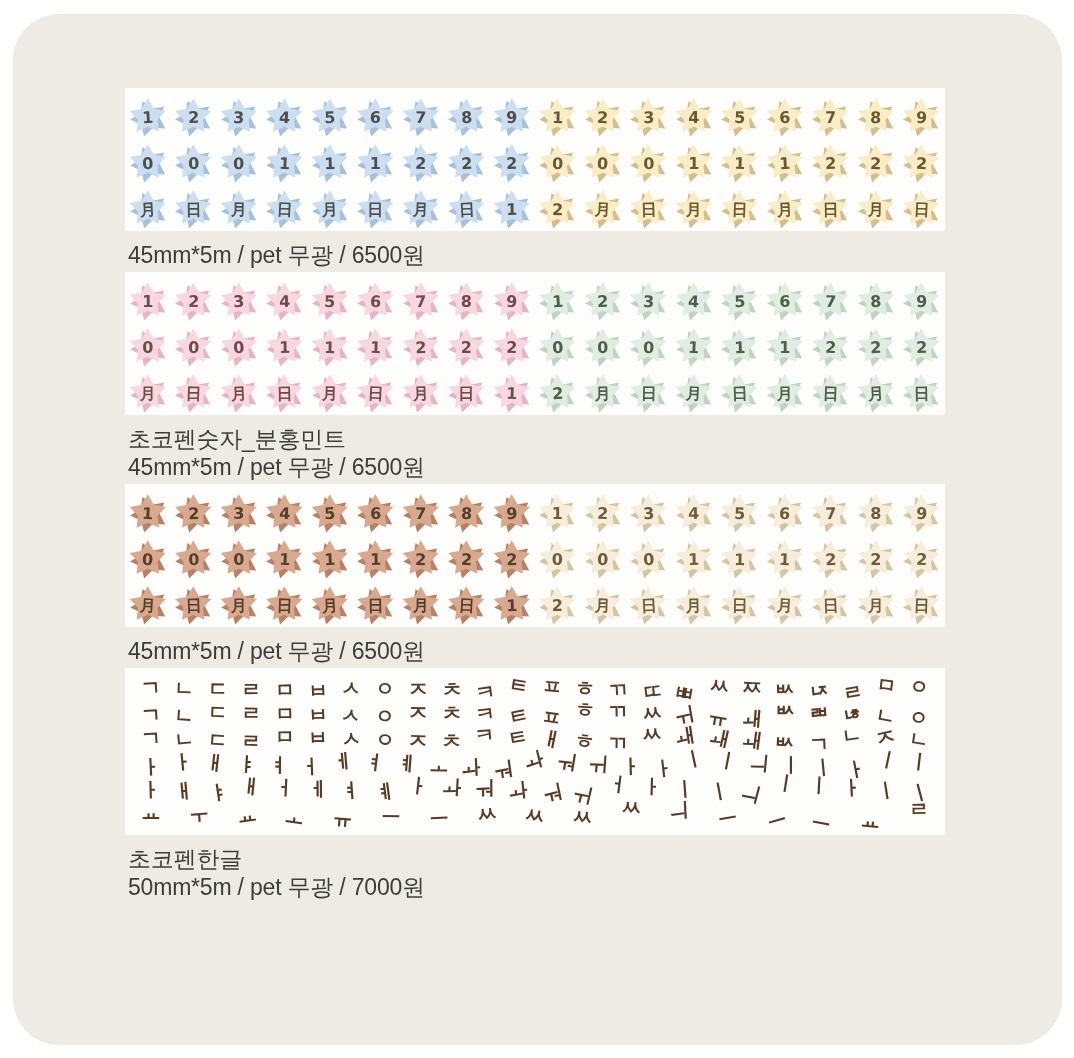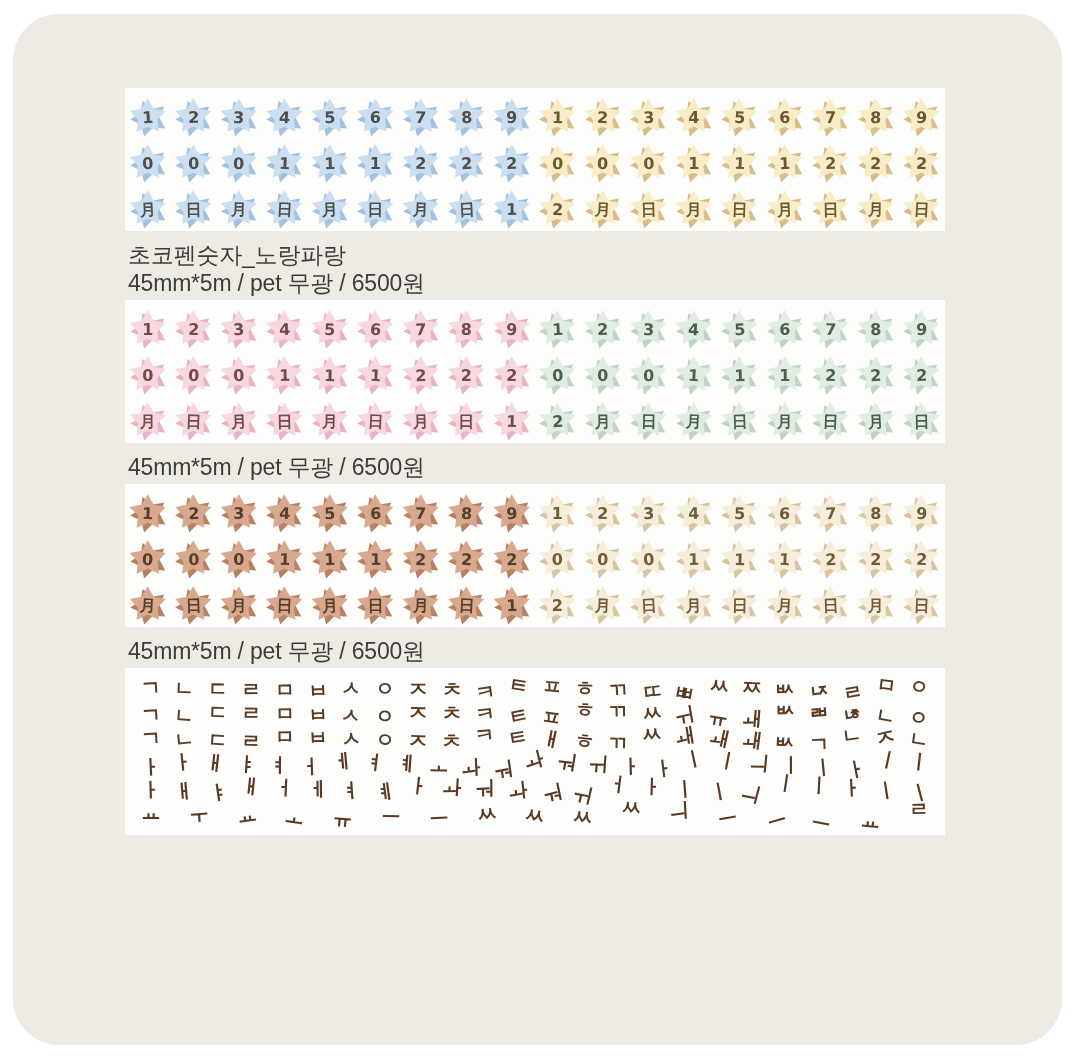--- a/index.html
+++ b/index.html
@@ -326,21 +326,20 @@
                 <span class="glyph">月</span>
               </div>
               <div class="cell" style="--fill: #f8edc7; --shadow: #d8bd89; --ink: #6a5830; --jr: 3deg;">
                 <span class="star back"></span>
                 <span class="star front"></span>
                 <span class="glyph">日</span>
               </div>
             </div>
           </div>
     <div class="caption">
-      <div class="title">초코펜숫자_노랑파랑</div>
       <div class="spec">45mm*5m / pet 무광 / 6500원</div>
     </div>
   </section>
 
   <section class="product">
     <div class="strip star-strip">
             <div class="star-row">
               <div class="cell" style="--fill: #f8d8e0; --shadow: #e9b3c3; --ink: #714a4b; --jr: 0deg;">
                 <span class="star back"></span>
                 <span class="star front"></span>
@@ -611,20 +610,21 @@
                 <span class="glyph">月</span>
               </div>
               <div class="cell" style="--fill: #e1ece3; --shadow: #bcd6c2; --ink: #4e5e4b; --jr: -1deg;">
                 <span class="star back"></span>
                 <span class="star front"></span>
                 <span class="glyph">日</span>
               </div>
             </div>
           </div>
     <div class="caption">
+      <div class="title">초코펜숫자_분홍민트</div>
       <div class="spec">45mm*5m / pet 무광 / 6500원</div>
     </div>
   </section>
 
   <section class="product">
     <div class="strip star-strip">
             <div class="star-row">
               <div class="cell" style="--fill: #d8a98f; --shadow: #b88164; --ink: #553e2b; --jr: 3deg;">
                 <span class="star back"></span>
                 <span class="star front"></span>
@@ -1052,16 +1052,20 @@
               <span class="hangul-char" style="--r: 5.7deg; --ty: 3.0px;">ㅆ</span>
               <span class="hangul-char" style="--r: 3.2deg; --ty: -6.4px;">ㅆ</span>
               <span class="hangul-char" style="--r: -3.2deg; --ty: -3.8px;">ㅢ</span>
               <span class="hangul-char" style="--r: -9.6deg; --ty: -1.3px;">ㅡ</span>
               <span class="hangul-char" style="--r: -16.0deg; --ty: 1.3px;">ㅡ</span>
               <span class="hangul-char" style="--r: 11.2deg; --ty: 3.8px;">ㅡ</span>
               <span class="hangul-char" style="--r: 4.8deg; --ty: 6.4px;">ㅛ</span>
               <span class="hangul-char" style="--r: -1.6deg; --ty: -5.1px;">ㄹ</span>
             </div>
           </div>
+    <div class="caption">
+      <div class="title">초코펜한글</div>
+      <div class="spec">50mm*5m / pet 무광 / 7000원</div>
+    </div>
   </section>
 </div>
   </div>
 </div>
 
 </body></html>

